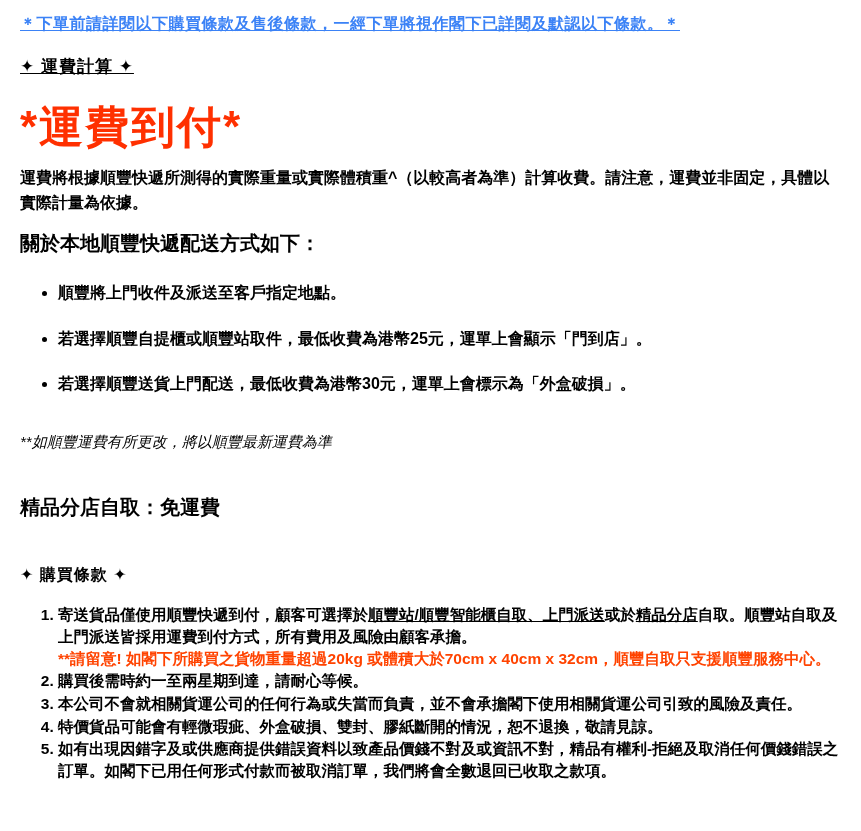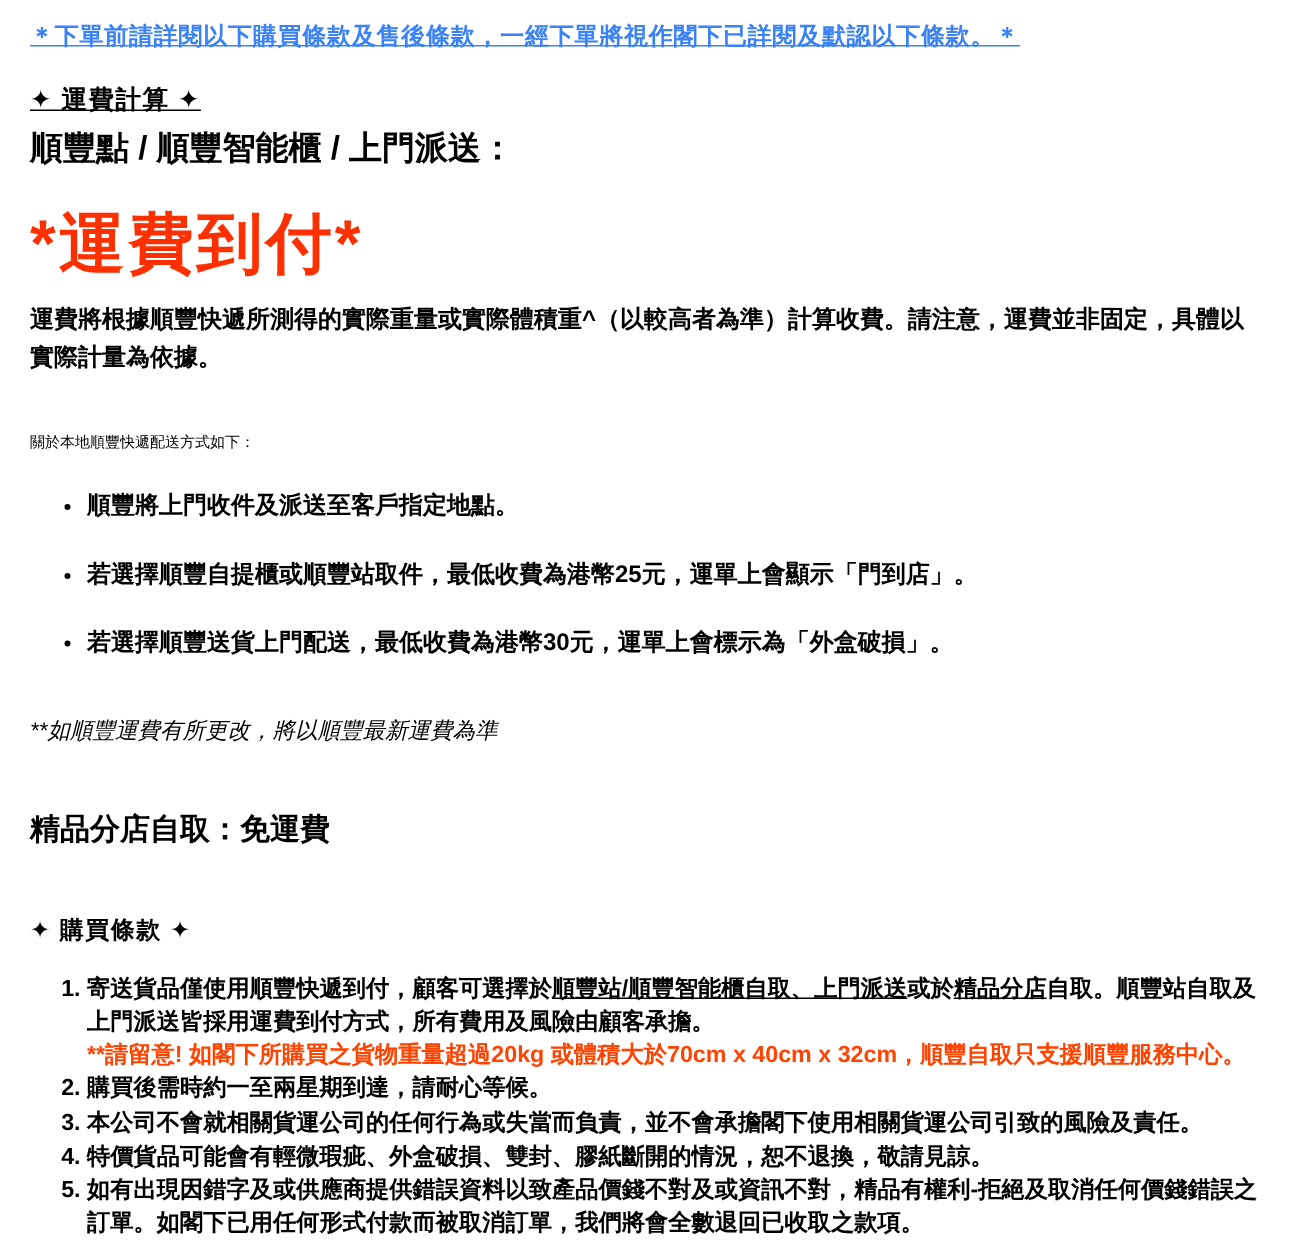--- a/index.html
+++ b/index.html
@@ -46,23 +46,23 @@
 
   .intro {
     font-size: 16px;
     font-weight: bold;
     line-height: 1.55;
     margin: 0 0 0 0;
     max-width: 821px;
   }
 
   .methods-heading {
-    font-size: 10px;
-    font-weight: normal;
-    margin: 36px 0 0 0;
+    font-size: 20px;
+    font-weight: bold;
+    margin: 14px 0 0 0;
   }
 
   ul.bullets {
     margin: 26px 0 0 0;
     padding-left: 38px;
     list-style: disc;
   }
   ul.bullets li {
     font-size: 16px;
     font-weight: bold;
@@ -104,21 +104,20 @@
 </style>
 </head>
 <body>
 
 <div class="page">
 
   <p class="notice">＊下單前請詳閱以下購買條款及售後條款，一經下單將視作閣下已詳閱及默認以下條款。＊</p>
 
   <h3 class="section-heading">✦ 運費計算 ✦</h3>
 
-  <h2 class="subheading">順豐點 / 順豐智能櫃 / 上門派送：</h2>
 
   <h1 class="big-title">*運費到付*</h1>
 
   <p class="intro">運費將根據順豐快遞所測得的實際重量或實際體積重^（以較高者為準）計算收費。請注意，運費並非固定，具體以實際計量為依據。</p>
 
   <p class="methods-heading">關於本地順豐快遞配送方式如下：</p>
 
   <ul class="bullets">
       <li>順豐將上門收件及派送至客戶指定地點。</li>
       <li>若選擇順豐自提櫃或順豐站取件，最低收費為港幣25元，運單上會顯示「門到店」。</li>

